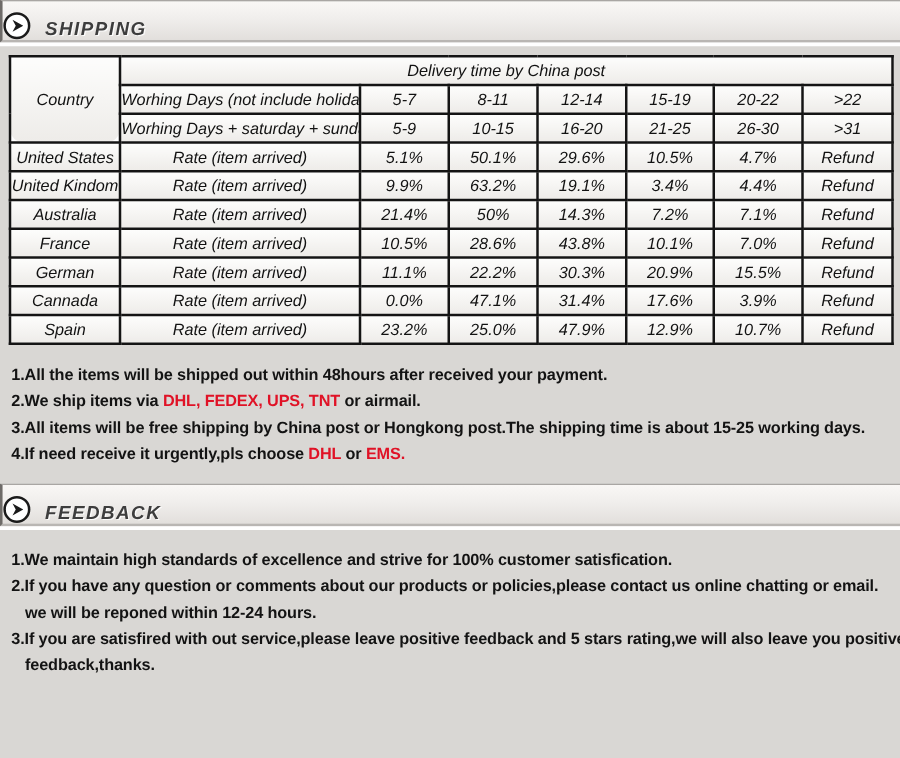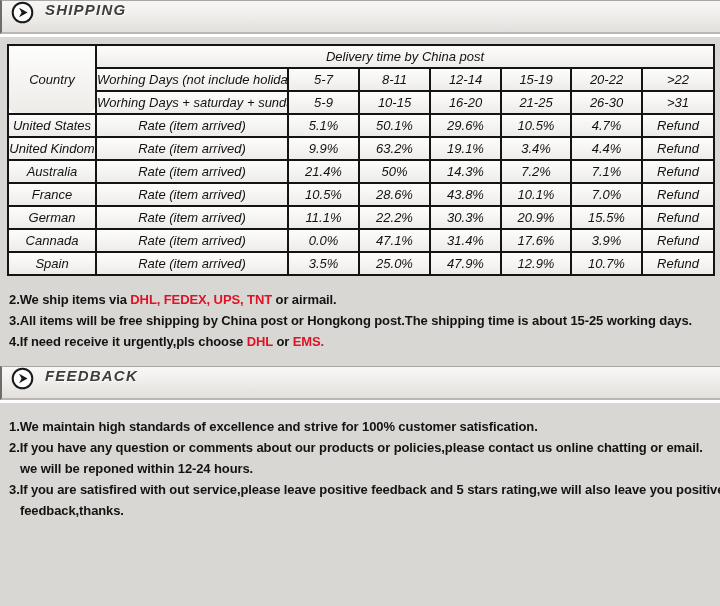--- a/index.html
+++ b/index.html
@@ -12,22 +12,21 @@
   }
   .page { width:720px; height:606px; background:#d9d7d4; }
 
   
   .banner {
     height:34px;
     background:linear-gradient(180deg,#f9f7f5 0%, #f0eeec 45%, #e2dfdc 100%);
     border-top:1px solid #a9a6a3;
     border-left:2px solid #6e6b68;
     border-bottom:2px solid #b9b6b3;
-    display:flex; align-items:flex-start;
-    padding-left:9px;
+    display:flex; align-items:flex-end;
   }
   .banner-white-strip { height:3px; background:#ffffff; }
   .banner-icon { width:23px; height:23px; display:inline-block; flex:0 0 auto; }
   .banner-icon svg { display:block; }
   .banner-title {
     font-style:italic; font-weight:bold; font-size:15px;
     letter-spacing:1.2px; color:#3d3d3d;
     text-shadow:1px 1px 0 rgba(255,255,255,0.85);
     margin-left:11px;
   }
@@ -171,31 +170,34 @@
       <td>0.0%</td>
       <td>47.1%</td>
       <td>31.4%</td>
       <td>17.6%</td>
       <td>3.9%</td>
       <td>Refund</td>
     </tr>
     <tr>
       <td class="country-cell">Spain</td>
       <td class="rate-label">Rate (item arrived)</td>
-      <td>3.5%</td>
+      <td>23.2%</td>
       <td>25.0%</td>
       <td>47.9%</td>
       <td>12.9%</td>
       <td>10.7%</td>
       <td>Refund</td>
     </tr>
   </tbody>
     </table>
 
   <div class="notes">
+    <div class="note-line">
+      <span>1.All the items will be shipped out within 48hours after received your payment.</span>
+    </div>
     <div class="note-line">
       <span>2.We ship items via </span><span class="red">DHL, FEDEX, UPS, TNT</span><span> or airmail.</span>
     </div>
     <div class="note-line">
       <span>3.All items will be free shipping by China post or Hongkong post.The shipping time is about 15-25 working days.</span>
     </div>
     <div class="note-line">
       <span>4.If need receive it urgently,pls choose </span><span class="red">DHL</span><span> or </span><span class="red">EMS.</span>
     </div>
   </div>

